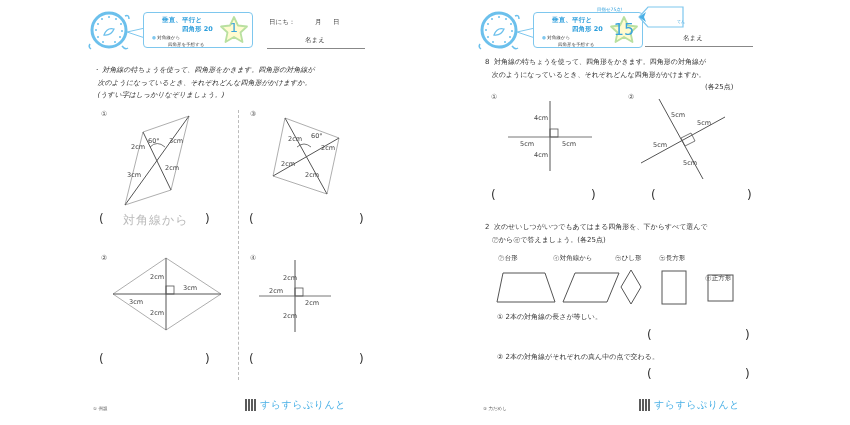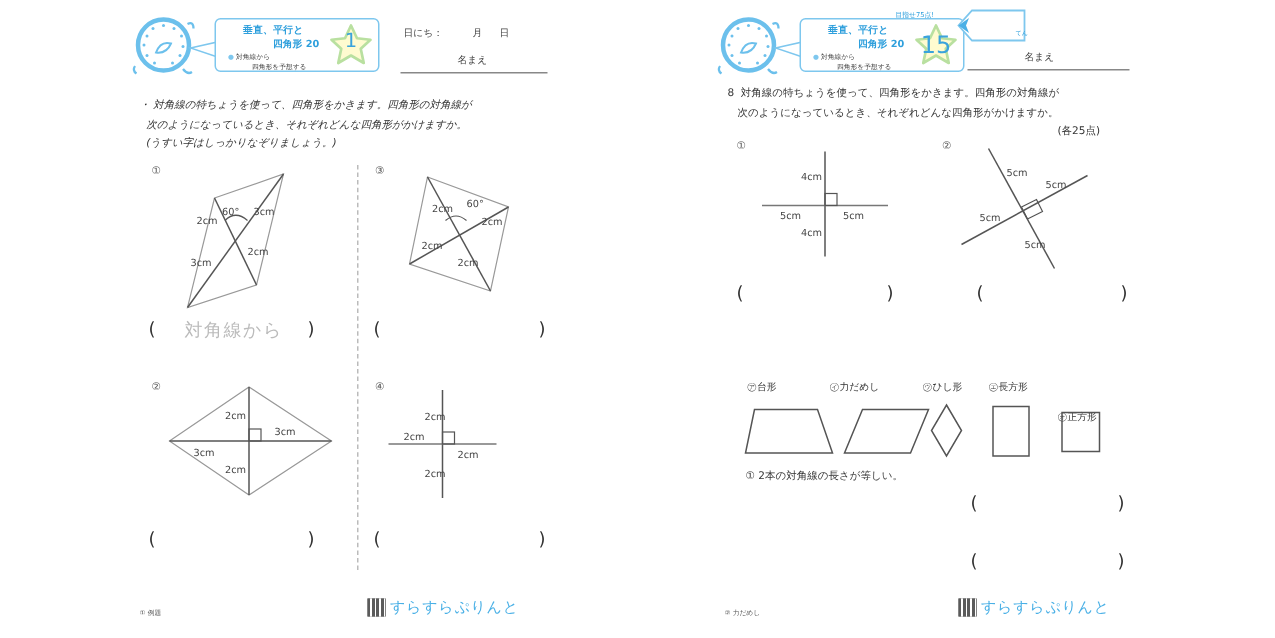--- a/index.html
+++ b/index.html
@@ -242,40 +242,43 @@
     <line x1="6" y1="66" x2="90" y2="20" stroke="#555" stroke-width="1"></line>
     <polygon points="46,41 56,36 60,44 50,49" fill="none" stroke="#555" stroke-width="0.8"></polygon>
     <text x="36" y="20" font-size="6.5" fill="#444" font-family="DejaVu Sans, sans-serif">5cm</text>
     <text x="62" y="28" font-size="6.5" fill="#444" font-family="DejaVu Sans, sans-serif">5cm</text>
     <text x="18" y="50" font-size="6.5" fill="#444" font-family="DejaVu Sans, sans-serif">5cm</text>
     <text x="48" y="68" font-size="6.5" fill="#444" font-family="DejaVu Sans, sans-serif">5cm</text>
   </svg>
   <span class="paren" style="top:188px; left:176px;">(</span>
   <span class="paren" style="top:188px; left:272px;">)</span>
 
+  <div class="instr" style="top:221px; left:10px;">2  次のせいしつがいつでもあてはまる四角形を、下からすべて選んで
+   ㋐から㋔で答えましょう。(各25点)</div>
 
   <div class="shape-labels">
     <span style="left:3px;text-align:right;">㋐台形</span>
-    <span style="left:58px;">㋑力だめし</span>
+    <span style="left:58px;">㋑対角線から</span>
     <span style="left:120px;text-align:center;">㋒ひし形</span>
     <span style="left:164px;">㋓長方形</span>
     <span style="left:210px;margin-top:20px;">㋔正方形</span>
   </div>
   <svg class="shapes" width="290" height="40" viewBox="0 0 290 40">
     <polygon points="8,5 50,5 60,34 2,34" fill="none" stroke="#555" stroke-width="1"></polygon>
     <polygon points="80,5 124,5 112,34 68,34" fill="none" stroke="#555" stroke-width="1"></polygon>
     <polygon points="136,2 146,19 136,36 126,19" fill="none" stroke="#555" stroke-width="1"></polygon>
     <rect x="167" y="3" width="24" height="33" fill="none" stroke="#555" stroke-width="1"></rect>
     <rect x="213" y="7" width="25" height="26" fill="none" stroke="#555" stroke-width="1"></rect>
   </svg>
 
   <span class="instr" style="top:311px; left:22px;">① 2本の対角線の長さが等しい。</span>
   <span class="paren" style="top:328px; left:172px;">(</span>
   <span class="paren" style="top:328px; left:270px;">)</span>
 
+  <span class="instr" style="top:351px; left:22px;">② 2本の対角線がそれぞれの真ん中の点で交わる。</span>
   <span class="paren" style="top:367px; left:172px;">(</span>
   <span class="paren" style="top:367px; left:270px;">)</span>
 
   <span class="footer-label" style="left:8px;">② 力だめし</span>
   <div class="brand" style="left:164px;">
     <div class="qr"></div>
     <span class="brand-text">すらすらぷりんと</span>
   </div>
 </div>
 

